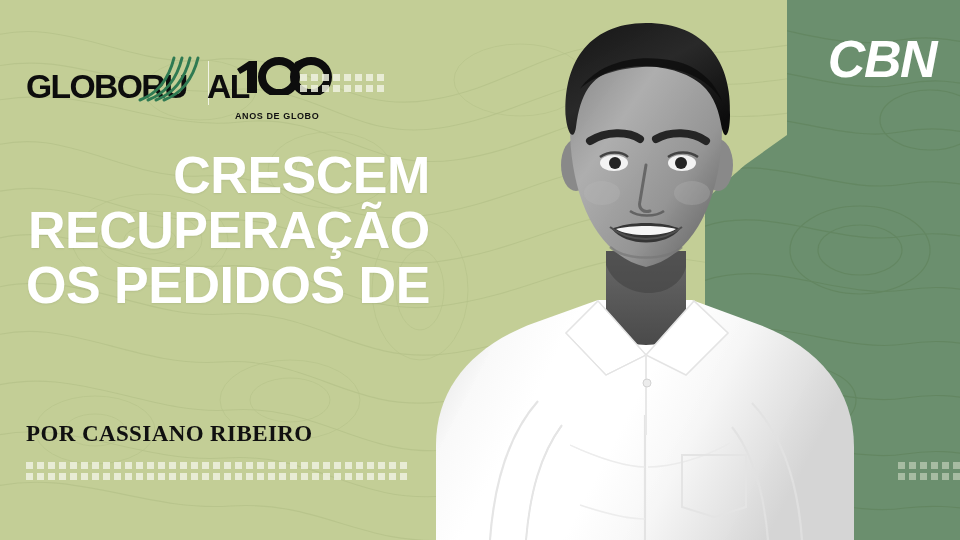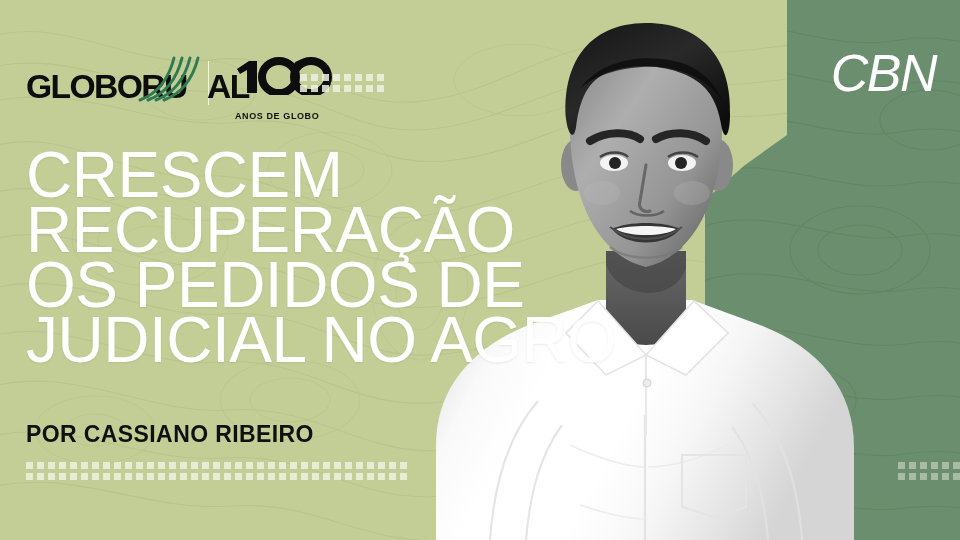--- a/index.html
+++ b/index.html
@@ -27,23 +27,23 @@
   
   .green-panel {
     position:absolute;
     top:0; left:0; width:960px; height:540px;
     pointer-events:none;
   }
 
   
   .cbn {
     position:absolute;
-    top:47px; right:24px;
+    top:33px; right:24px;
     font-size:52px;
-    font-weight:normal;
+    font-weight:bold;
     font-style:italic;
     letter-spacing:-1.5px;
     color:#ffffff;
     line-height:1;
     font-family:"Liberation Sans", sans-serif;
   }
 
   
   .logo-bar {
     position:absolute;
@@ -105,40 +105,41 @@
     grid-template-columns:repeat(6, 7px);
     grid-template-rows:repeat(2, 7px);
   }
   .dots-right .d { background:#d9e2cd; opacity:.55; }
 
   
   .headline {
     position:absolute;
     left:26px; top:148px;
     color:#ffffff;
-    font-weight:normal;
-    font-size:64px;
+    font-weight:bold;
+    font-size:52px;
     line-height:55px;
     letter-spacing:-0.5px;
     font-family:"Liberation Sans", sans-serif;
     text-transform:uppercase;
     z-index:6;
     text-shadow:0 1px 2px rgba(60,70,40,.10);
+    text-align:right;
   }
   .headline .hl { display:block; white-space:nowrap; }
 
   
   .byline {
     position:absolute;
     left:26px; top:421px;
     color:#101010;
     font-weight:bold;
     font-size:23px;
     letter-spacing:.4px;
-    font-family:Liberation Sans, sans-serif;
+    font-family:Liberation Serif, serif;
     text-transform:uppercase;
     z-index:6;
   }
 
   
   .portrait {
     position:absolute;
     left:430px; bottom:0;
     width:430px; height:525px;
     z-index:4;
@@ -424,18 +425,17 @@
       <i class="d"></i>
       <i class="d"></i>
       <i class="d"></i>
       <i class="d"></i>
     </div>
 
   <h1 class="headline">
     <span class="hl">CRESCEM</span>
     <span class="hl">RECUPERAÇÃO</span>
     <span class="hl">OS PEDIDOS DE</span>
-    <span class="hl">JUDICIAL NO AGRO</span>
   </h1>
 
   <div class="byline">POR CASSIANO RIBEIRO</div>
 
 </div>
 
 </body></html>

